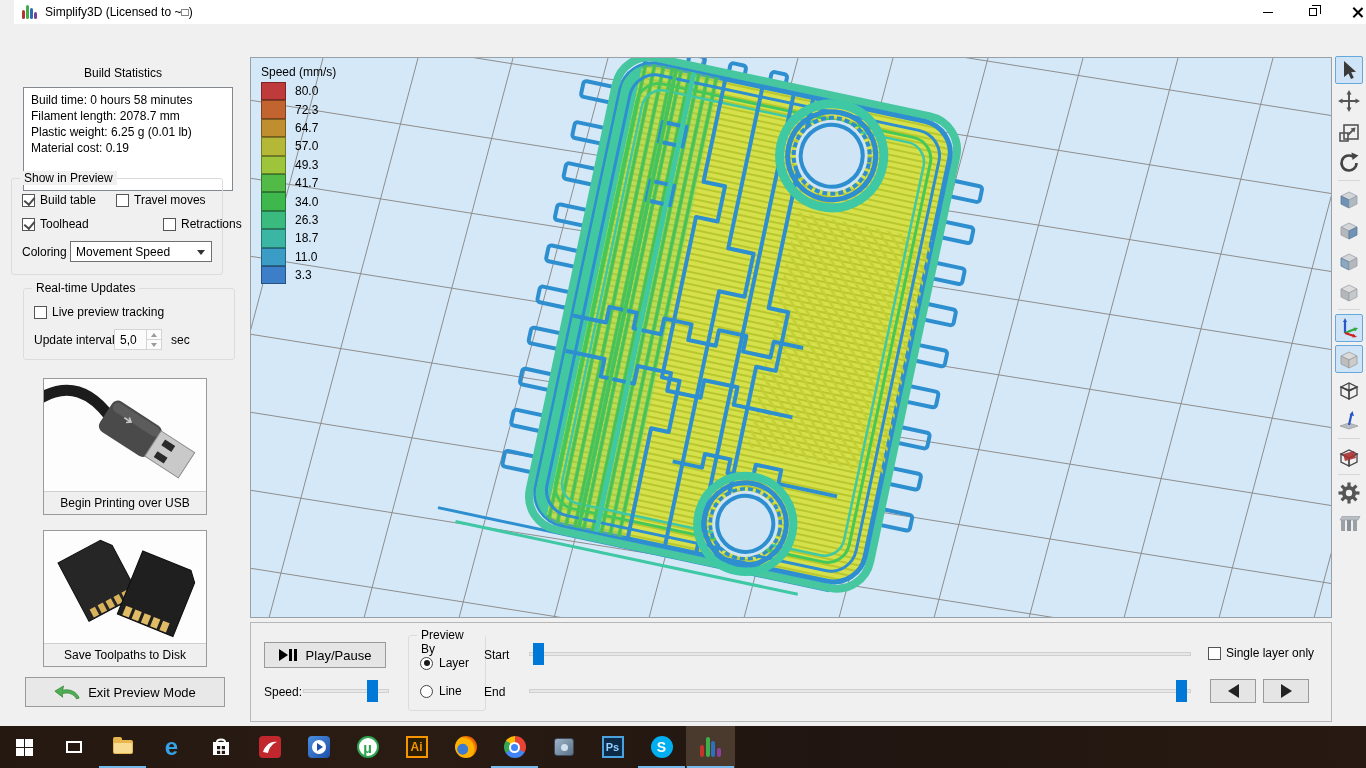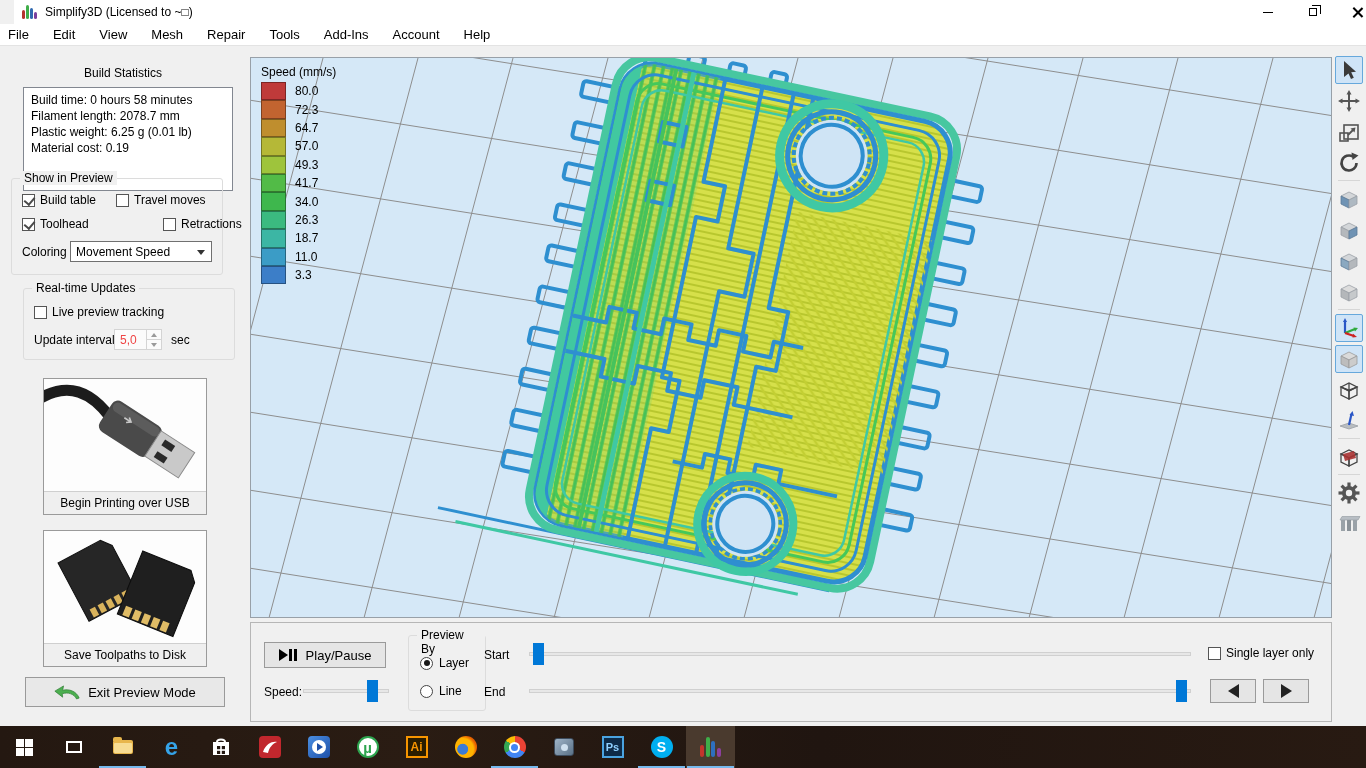--- a/index.html
+++ b/index.html
@@ -31,21 +31,21 @@
   .bs-box { position:absolute; left:23px; top:41px; width:210px; height:104px; background:#fff; border:1px solid #828790; padding:4px 7px; line-height:16px; }
   .groupbox { position:absolute; border:1px solid #dcdcdc; border-radius:3px; }
   .groupbox > .gb-legend { position:absolute; left:8px; top:-8px; background:#f0f0f0; padding:0 4px; font-size:12px; }
   .gb-show { left:11px; top:132px; width:212px; height:97px; }
   .gb-rt   { left:23px; top:242px; width:212px; height:72px; }
   .chk-row { position:absolute; display:flex; align-items:center; gap:5px; }
   .checkbox { width:13px; height:13px; background:#fff; border:1px solid #555; position:relative; flex:none; }
   .checkbox.checked::after { content:""; position:absolute; left:2.5px; top:0.5px; width:5px; height:8px; border:solid #4a4a4a; border-width:0 2px 2px 0; transform:rotate(40deg); }
   .combo { position:absolute; background:#fff; border:1px solid #707070; height:21px; display:flex; align-items:center; padding-left:5px; }
   .combo .arrow { position:absolute; right:6px; top:8px; width:0; height:0; border-left:4px solid transparent; border-right:4px solid transparent; border-top:5px solid #333; }
-  .spinbox { position:absolute; width:48px; height:21px; background:#fbfbfb; border:1px solid #d4d4d4; color:#ef4444; display:flex; align-items:center; padding-left:5px;text-align:right; }
+  .spinbox { position:absolute; width:48px; height:21px; background:#fbfbfb; border:1px solid #d4d4d4; color:#000000; display:flex; align-items:center; padding-left:5px;text-align:right; }
   .spin-btns { position:absolute; right:0; top:0; width:15px; height:19px; border-left:1px solid #d4d4d4; display:flex; flex-direction:column; }
   .spin-btns span { flex:1; display:flex; align-items:center; justify-content:center; }
   .spin-btns span:first-child { border-bottom:1px solid #d4d4d4; }
   .tri-up { width:0;height:0;border-left:3px solid transparent;border-right:3px solid transparent;border-bottom:4px solid #9a9a9a; }
   .tri-dn { width:0;height:0;border-left:3px solid transparent;border-right:3px solid transparent;border-top:4px solid #9a9a9a; }
   .img-btn { position:absolute; left:43px; width:164px; height:137px; border:1px solid #9a9a9a; background:#fff; }
   .img-btn .img-area { position:absolute; left:0; top:0; right:0; bottom:23px; background:#fdfdfd; overflow:hidden; }
   .img-btn .img-caption { position:absolute; left:0; right:0; bottom:0; height:23px; background:#efefef; border-top:1px solid #cfcfcf; text-align:center; line-height:22px; font-size:12px; }
   .exit-btn { position:absolute; left:25px; top:631px; width:200px; height:30px; background:#e8e8e8; border:1px solid #9a9a9a; display:flex; align-items:center; justify-content:center; gap:8px; font-size:13px; }
 
@@ -132,31 +132,20 @@
         </div>
       <div class="win-btn">
           <span class="glyph-restore"></span>
         </div>
       <div class="win-btn">
           <span class="glyph-close"></span>
         </div>
     </div>
   </div>
 
-  <div class="menubar">
-    <span class="menu-item">File</span>
-    <span class="menu-item">Edit</span>
-    <span class="menu-item">View</span>
-    <span class="menu-item">Mesh</span>
-    <span class="menu-item">Repair</span>
-    <span class="menu-item">Tools</span>
-    <span class="menu-item">Add-Ins</span>
-    <span class="menu-item">Account</span>
-    <span class="menu-item">Help</span>
-  </div>
 
   <div class="left-panel">
     <div class="bs-title">Build Statistics</div>
     <div class="bs-box">
       <div>Build time: 0 hours 58 minutes</div>
       <div>Filament length: 2078.7 mm</div>
       <div>Plastic weight: 6.25 g (0.01 lb)</div>
       <div>Material cost: 0.19</div>
     </div>
 

